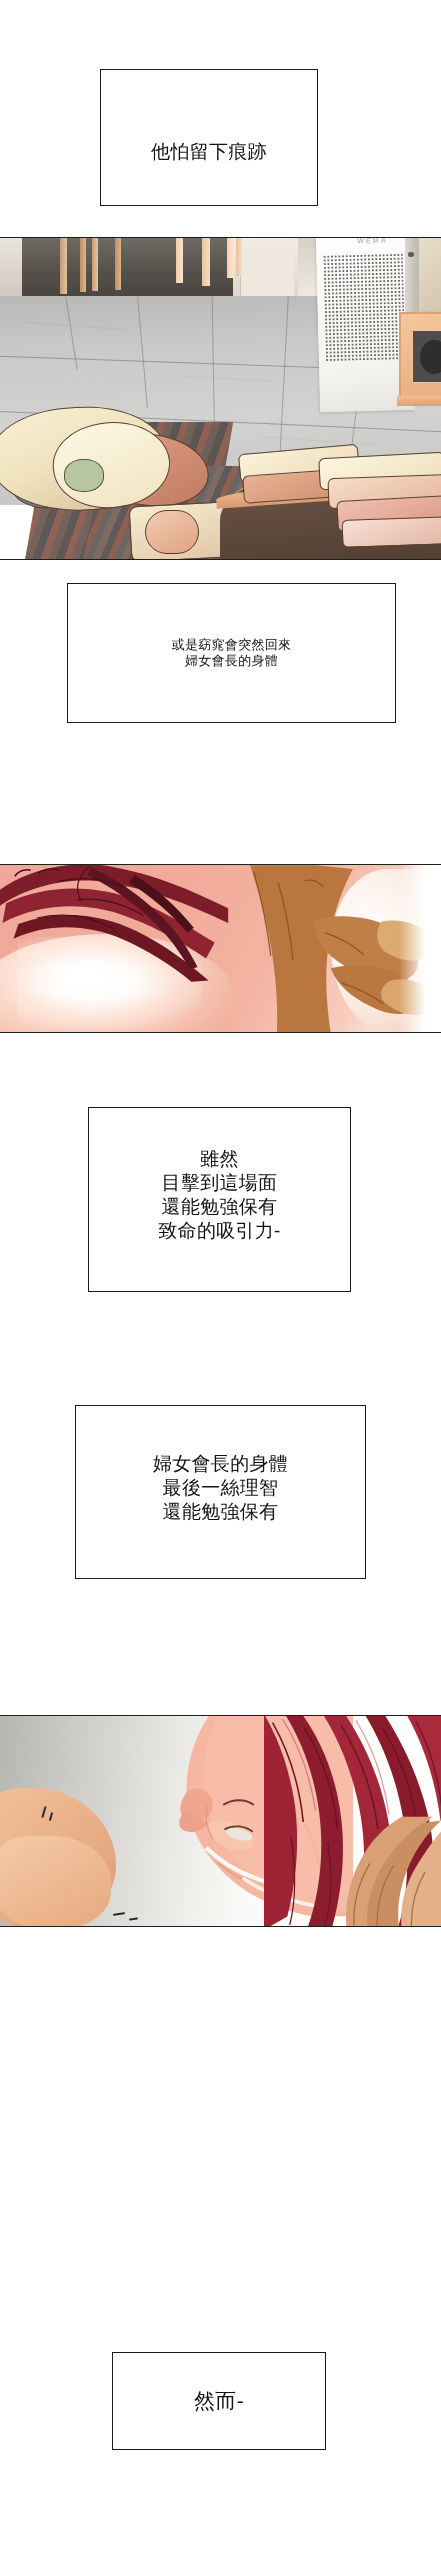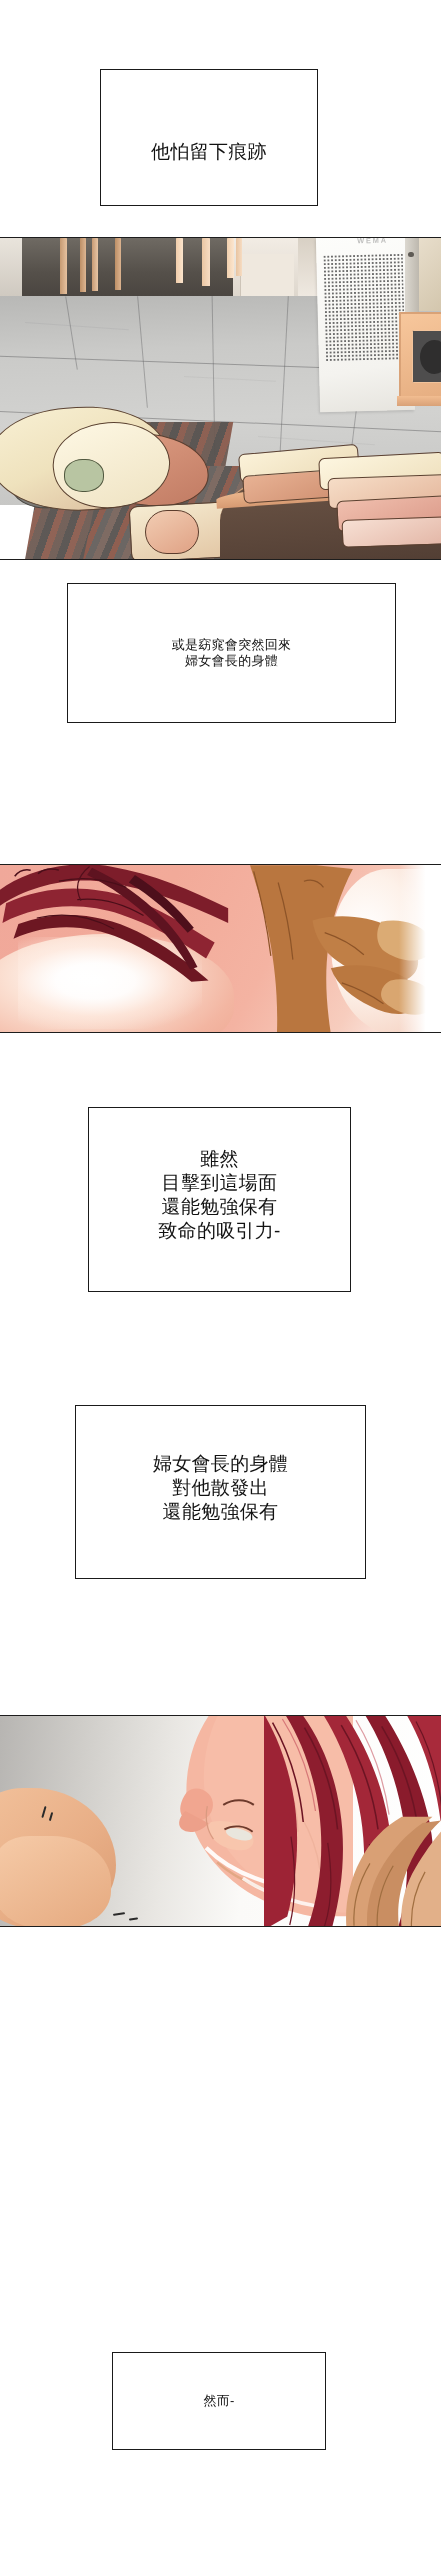--- a/index.html
+++ b/index.html
@@ -30,21 +30,21 @@
   #cap2 { left:67px; top:583px; width:329px; height:140px; }
   #cap2 .lines { font-size:13px; }
 
   #cap3 { left:88px; top:1075px; width:263px; height:185px;margin-top:32px; }
   #cap3 .lines { font-size:19px; padding-bottom:9.8px; }
 
   #cap4 { left:75px; top:1405px; width:291px; height:174px; }
   #cap4 .lines { font-size:19px; padding-bottom:8.6px; }
 
   #cap5 { left:112px; top:2352px; width:214px; height:98px; }
-  #cap5 .lines { font-size:13px; }
+  #cap5 .lines { font-size:21px; }
 
   
   .panel {
     position:absolute; left:0; width:442px; overflow:hidden;
     border-top:1.8px solid #1d1d1d; border-bottom:1.8px solid #1d1d1d;
     background:#fff;
   }
   #panel1 { top:237px; height:323px; }
   #panel2 { top:864px; height:169px; }
   #panel3 { top:1715px; height:212px; }
@@ -336,21 +336,21 @@
       <span>雖然</span>
       <span>目擊到這場面</span>
       <span>還能勉強保有</span>
       <span>致命的吸引力-</span>
     </span>
   </div>
 
   <div class="caption" id="cap4">
     <span class="lines">
       <span>婦女會長的身體</span>
-      <span>對他散發出</span>
+      <span>最後一絲理智</span>
       <span>還能勉強保有</span>
     </span>
   </div>
 
   <div class="panel" id="panel3">
     <div class="layer p3-bg"></div>
     <div class="layer p3-leftface"></div>
     <div class="layer p3-leftface2"></div>
 
     <div class="layer p3-tick p3-tick1"></div>

